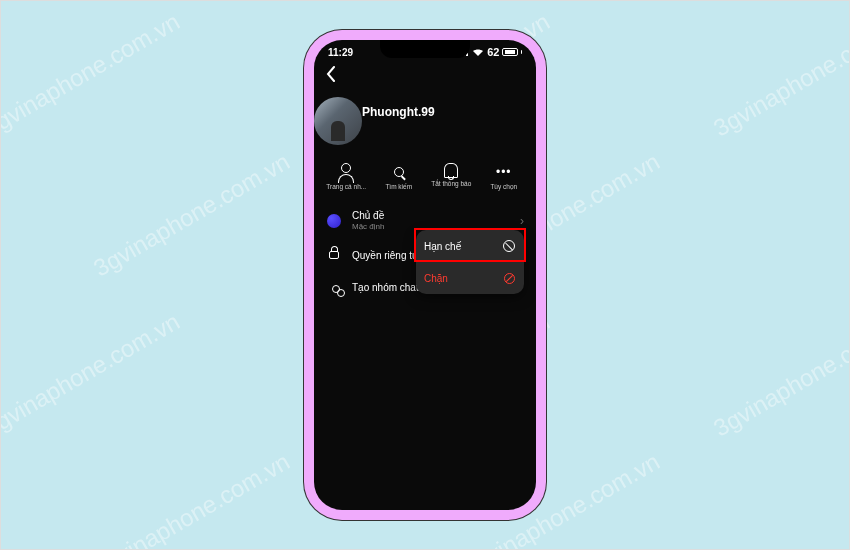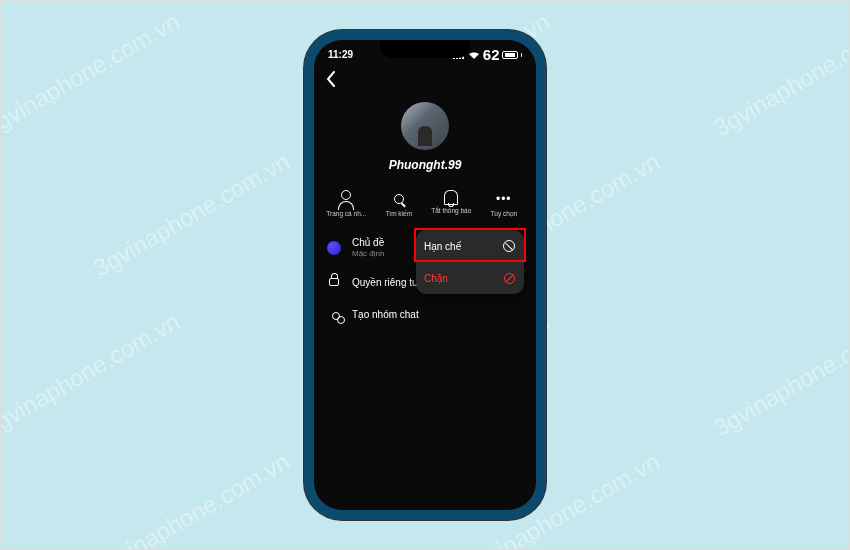--- a/index.html
+++ b/index.html
@@ -19,21 +19,21 @@
       position: absolute;
       color: rgba(255,255,255,0.4);
       font-size: 24px;
       transform: rotate(-30deg);
       pointer-events: none;
       white-space: nowrap;
     }
     .phone {
       width: 242px;
       height: 490px;
-      background: #0c4a6e;
+      background: #f0abfc;
       border-radius: 38px;
       padding: 10px;
       position: relative;
       box-shadow: 0 0 0 1px #333;
     }
     .screen {
       width: 100%;
       height: 100%;
       background: #0a0a0a;
       border-radius: 28px;
@@ -78,31 +78,28 @@
       margin-left: 1px;
     }
     .battery-tip {
       width: 1.5px;
       height: 4px;
       background: #fff;
       margin-left: 1px;
       border-radius: 0 1px 1px 0;
     }
     .battery-wrap { display: flex; align-items: center; gap: 2px; }
-    .battery-pct { font-size: 15px; }
+    .battery-pct { font-size: 11px; }
     .nav-back {
       padding: 6px 12px;
       font-size: 18px;
     }
     .profile-section {
       display: flex;
-      flex-direction: column;
-      align-items: center;
       padding: 4px 0 8px;
-      font-style: italic;
     }
     .avatar {
       width: 48px;
       height: 48px;
       border-radius: 50%;
       background: linear-gradient(135deg, #a8b5c0 0%, #5a6570 40%, #3d4248 100%);
       position: relative;
       overflow: hidden;
     }
     .avatar-inner {

